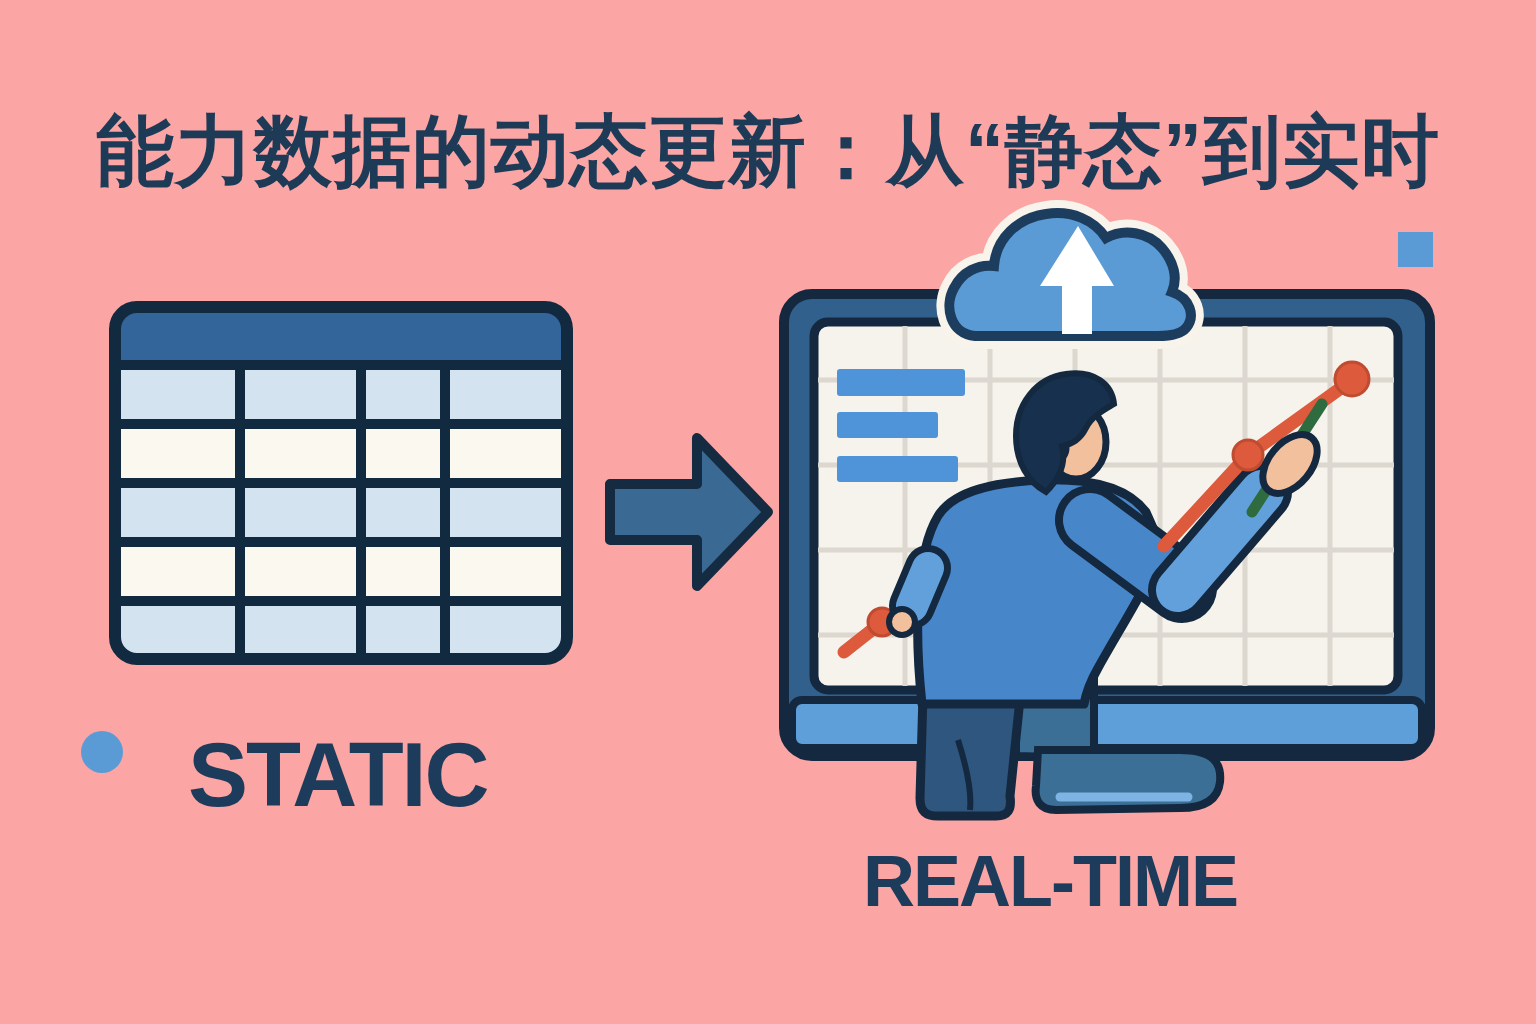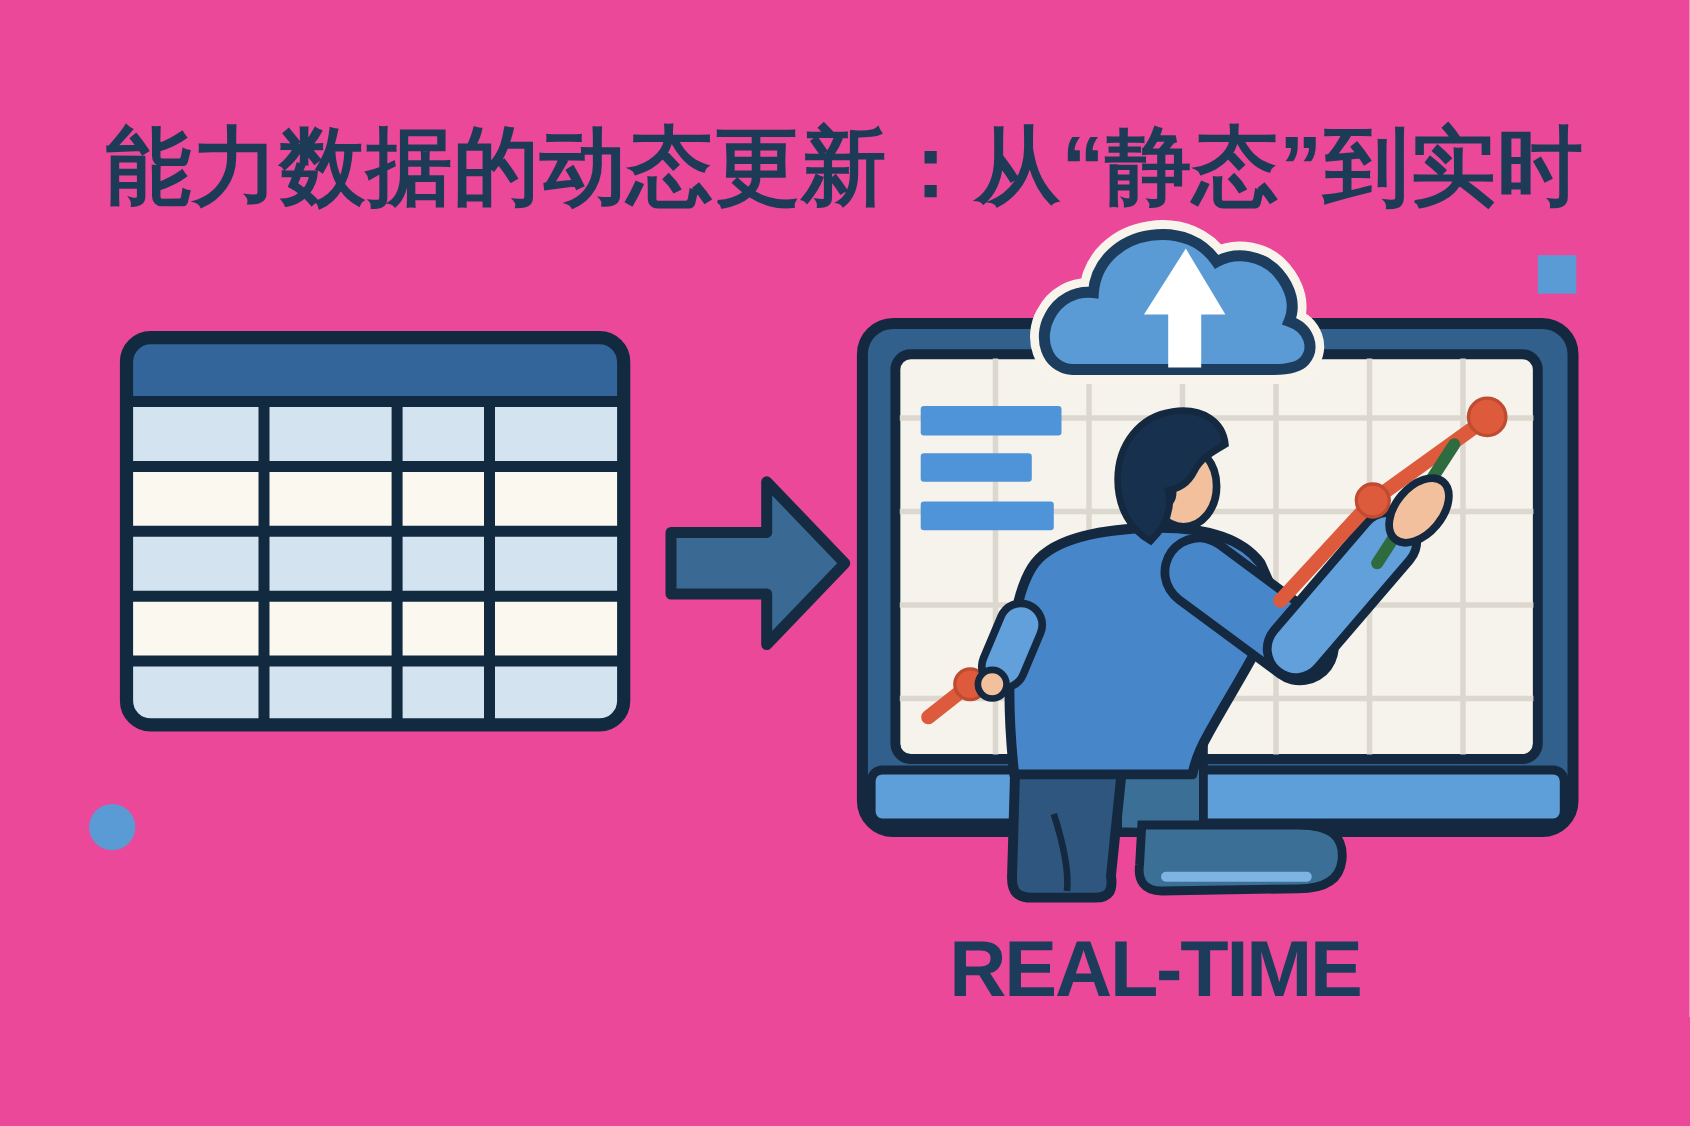--- a/index.html
+++ b/index.html
@@ -1,19 +1,19 @@
 <!DOCTYPE html>
 <html><head>
 <meta charset="utf-8">
 <style>
   html,body{margin:0;padding:0;}
   .stage{
     position:relative;
     width:1536px;height:1024px;
-    background:#ec4899;
+    background:#fca5a5;
     overflow:hidden;
     font-family:"Liberation Sans","DejaVu Sans",sans-serif;
   }
   .page-title{
     position:absolute;left:0;right:0;top:48px;
     text-align:center;
     font-size:78px;font-weight:900;
     color:#1d3a56;letter-spacing:1px;
     white-space:nowrap;
   }
@@ -140,15 +140,16 @@
     <g>
       <path d="M 975 336 C 950 334 944 306 954 288 C 962 272 978 264 994 266 C 996 238 1018 218 1046 214 C 1072 210 1094 220 1106 238 C 1124 228 1148 232 1162 248 C 1174 262 1178 278 1172 292 C 1190 298 1196 316 1186 328 C 1180 335 1168 336 1158 336 Z" fill="#5b9bd5" stroke="#f8f4ec" stroke-width="26"></path>
       <path d="M 975 336 C 950 334 944 306 954 288 C 962 272 978 264 994 266 C 996 238 1018 218 1046 214 C 1072 210 1094 220 1106 238 C 1124 228 1148 232 1162 248 C 1174 262 1178 278 1172 292 C 1190 298 1196 316 1186 328 C 1180 335 1168 336 1158 336 Z" fill="#5b9bd5" stroke="#1d3d5e" stroke-width="10"></path>
       <polygon points="1078,226 1114,286 1092,286 1092,334 1062,334 1062,286 1040,286" fill="#ffffff"></polygon>
     </g>
 
     <circle cx="102" cy="752" r="21" fill="#5b9bd5"></circle>
     <rect x="1398" y="232" width="35" height="35" fill="#5b9bd5"></rect>
   </svg>
 
+  <div class="label static">STATIC</div>
   <div class="label realtime">REAL-TIME</div>
 
 </div>
 
 </body></html>

